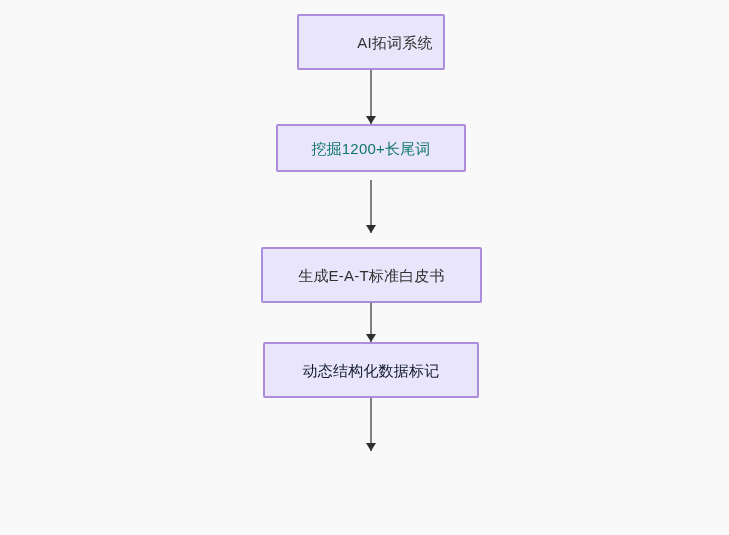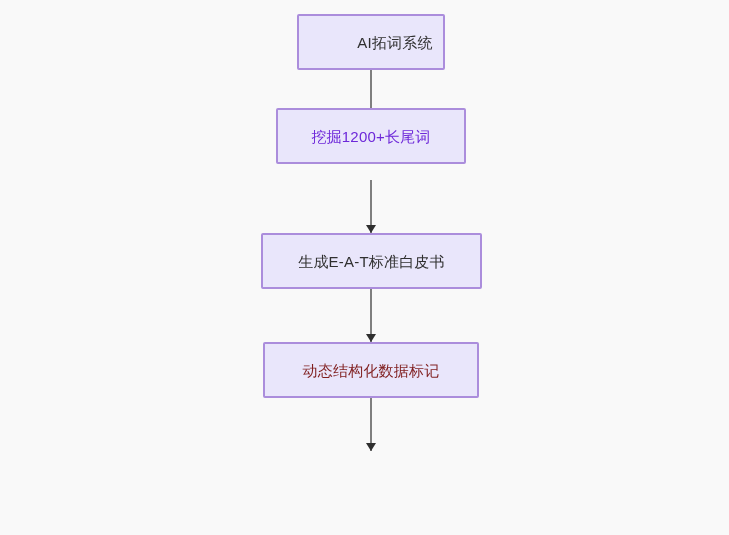--- a/index.html
+++ b/index.html
@@ -83,26 +83,26 @@
 
   <div class="flow-edge" style="left: 361px; top: 398px; width: 20px; height: 53px;">
     <div class="flow-edge-line" style="height: 53px; background: rgb(127, 127, 127);"></div>
     <div class="flow-edge-arrow" style="border-top-color: rgb(47, 47, 47);"></div>
   </div>
 
   <div class="flow-node" style="left: 297px; top: 14px; width: 148px; height: 56px; background: rgb(233, 230, 251); border-color: rgb(171, 141, 220); color: rgb(48, 48, 48); padding-left: 48px;">
     <span class="flow-node-label">AI拓词系统</span>
   </div>
 
-  <div class="flow-node" style="left: 276px; top: 108px; width: 190px; height: 56px; background: rgb(233, 230, 251); border-color: rgb(171, 141, 220); color: #6d28d9;">
+  <div class="flow-node" style="left: 276px; top: 124px; width: 190px; height: 48px; background: rgb(233, 230, 251); border-color: rgb(171, 141, 220); color: #0f766e;">
     <span class="flow-node-label">挖掘1200+长尾词</span>
   </div>
 
-  <div class="flow-node" style="left: 261px; top: 233px; width: 221px; height: 56px; background: rgb(233, 230, 251); border-color: rgb(171, 141, 220); color: rgb(48, 48, 48);">
+  <div class="flow-node" style="left: 261px; top: 247px; width: 221px; height: 56px; background: rgb(233, 230, 251); border-color: rgb(171, 141, 220); color: rgb(48, 48, 48);">
     <span class="flow-node-label">生成E-A-T标准白皮书</span>
   </div>
 
-  <div class="flow-node" style="left: 263px; top: 342px; width: 216px; height: 56px; background: rgb(233, 230, 251); border-color: rgb(171, 141, 220); color: #7f1d1d;">
+  <div class="flow-node" style="left: 263px; top: 342px; width: 216px; height: 56px; background: rgb(233, 230, 251); border-color: rgb(171, 141, 220); color: #0f172a;">
     <span class="flow-node-label">动态结构化数据标记</span>
   </div>
 
 
 </div>
 
 </body></html>

